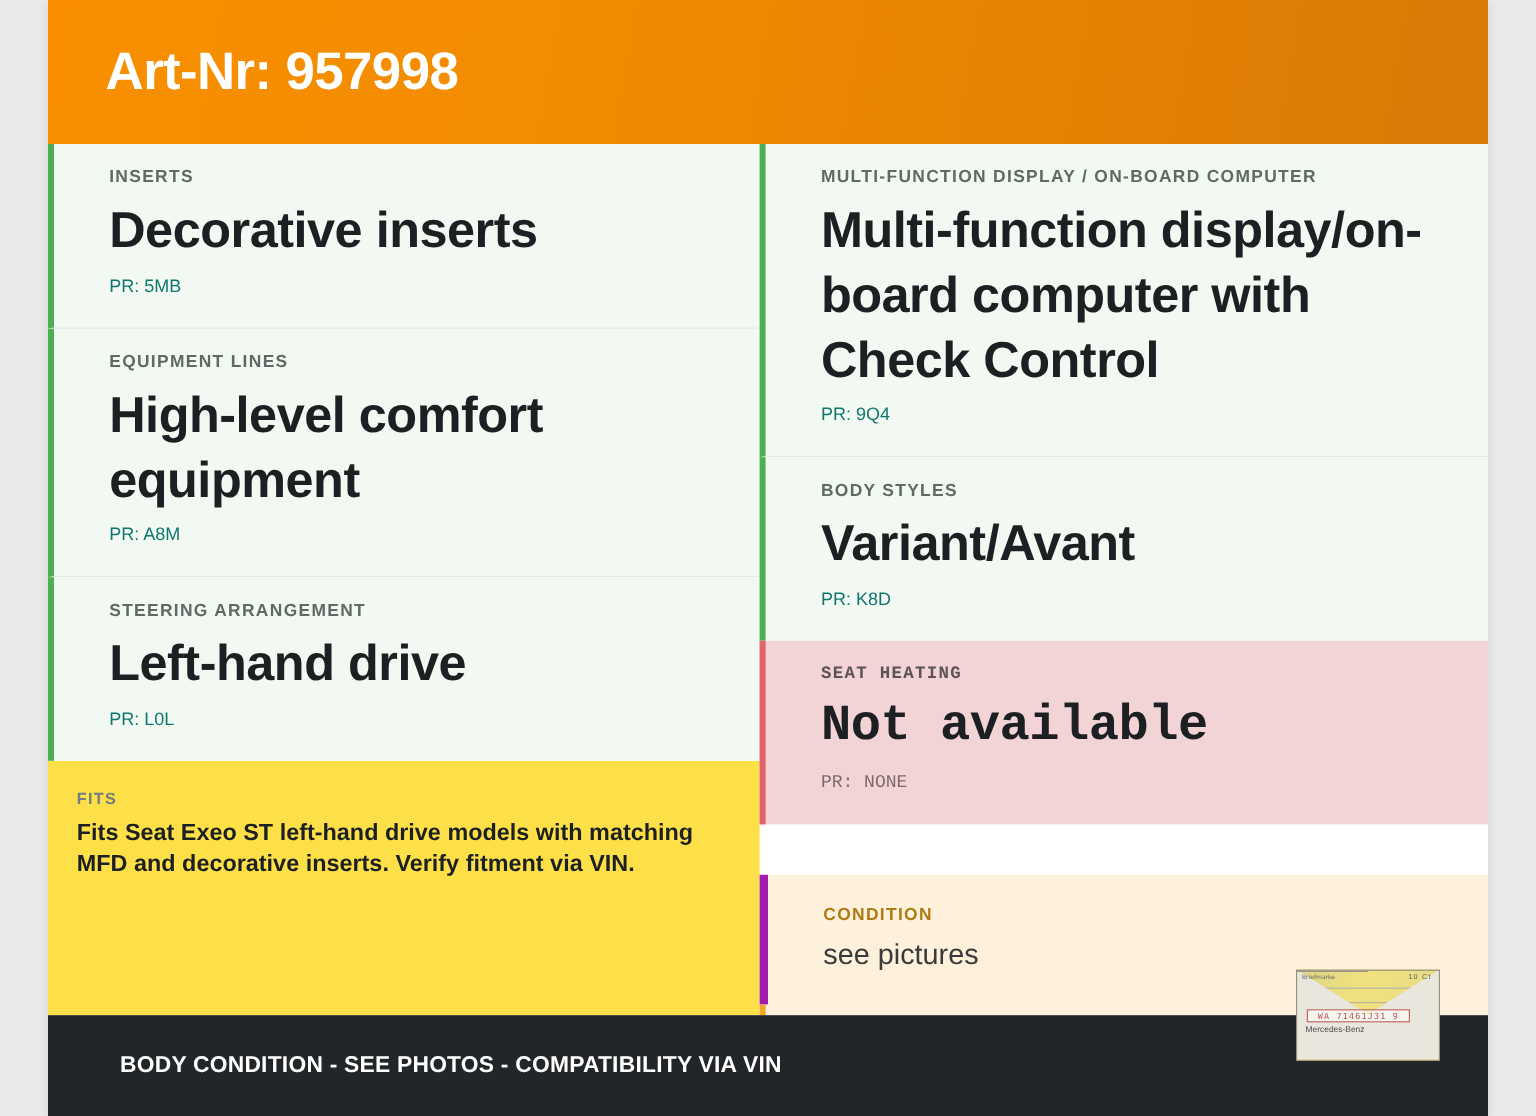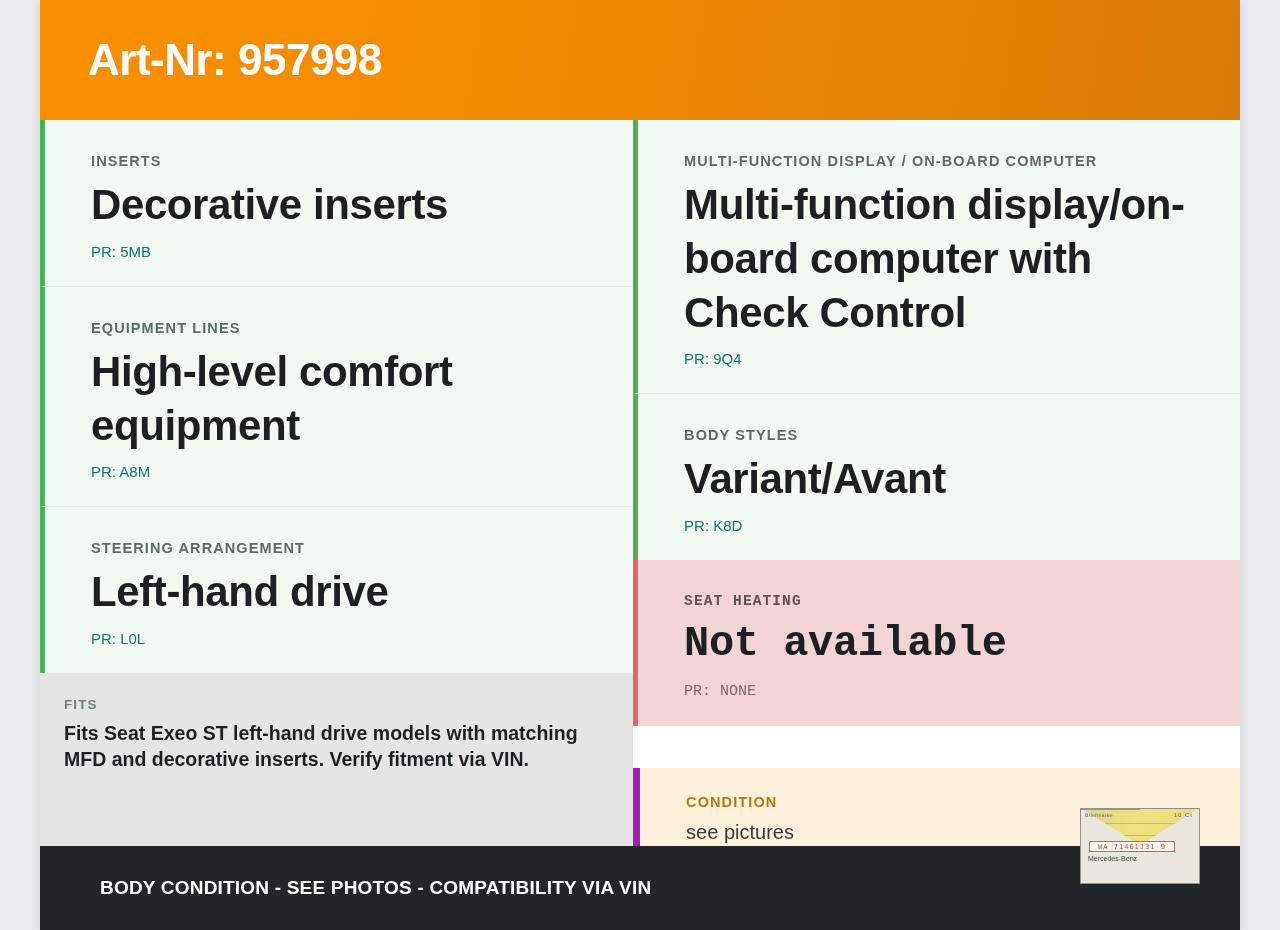--- a/index.html
+++ b/index.html
@@ -54,21 +54,21 @@
   }
   .col {
     display: flex;
     flex-direction: column;
   }
   .col-left { width: 601px; }
   .col-right { width: 615px; }
 
   .spec {
     position: relative;
-    padding: 33px 46px 26px 46px;
+    padding: 20px 46px 26px 46px;
     background: #f2f9f2;
   }
   .spec.green { border-left: 5px solid #4caf50; }
   .spec.divider-bottom { border-bottom: 1px solid #e3eae3; }
 
   .spec-label {
     font-size: 14.5px;
     font-weight: bold;
     letter-spacing: 1.1px;
     color: #5d6b66;
@@ -99,28 +99,28 @@
 
   
   .spec.cream {
     background: #fdf1dc;
     border-left: 7px solid #a21caf;
     padding-top: 26px;
     margin-top: 42px;
   }
   .spec.cream .spec-label { color: #b07a12; }
   .cond-value {
-    font-size: 20px;
+    font-size: 24px;
     color: #3a3a3a;
     line-height: 1.3;
   }
 
   
   .fits {
-    background: #e5e5e5;
+    background: #fde047;
     padding: 24px 46px 24px 24px;
     flex: 1 1 auto;
   }
   .fits-label {
     font-size: 13.5px;
     font-weight: bold;
     letter-spacing: 1.1px;
     color: #737c80;
     text-transform: uppercase;
     margin-bottom: 9px;

